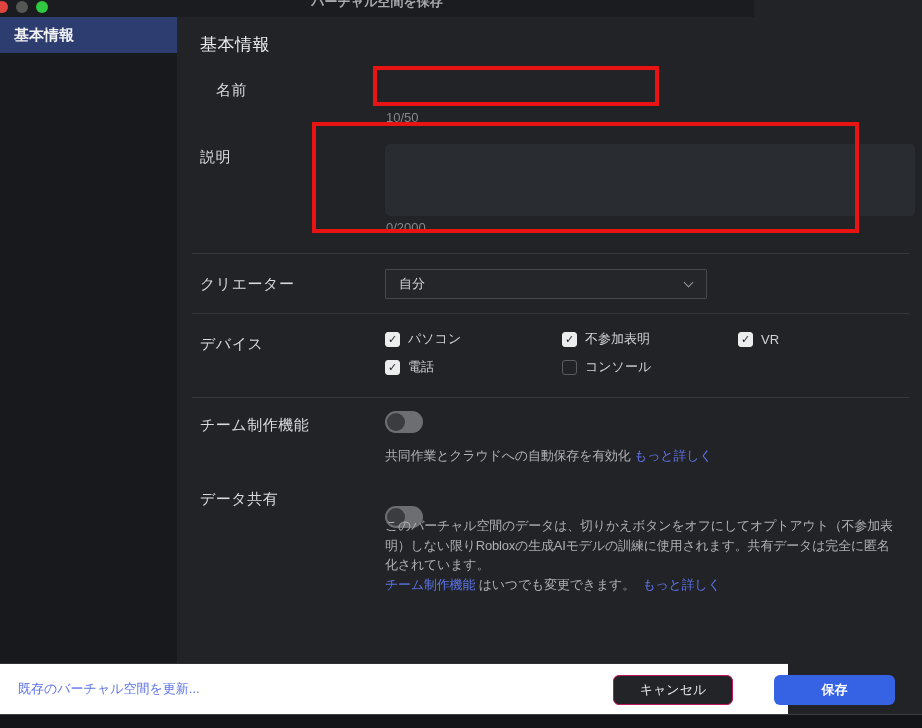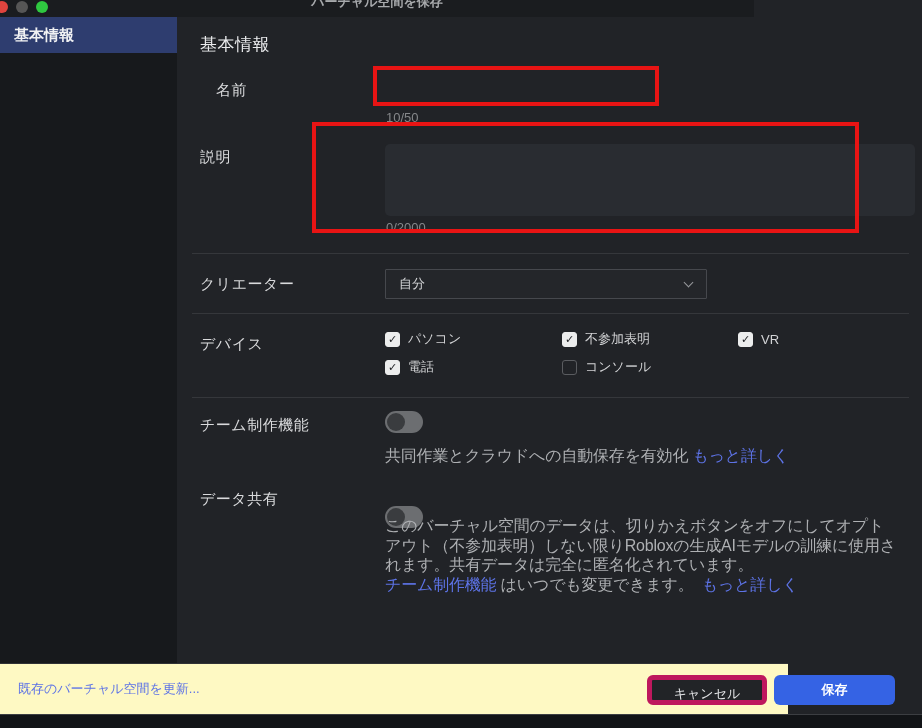--- a/index.html
+++ b/index.html
@@ -42,28 +42,28 @@
   .device-grid{left:385px;top:331px;display:grid;grid-template-columns:177px 176px auto;row-gap:12px;}
   .chk-item{display:flex;align-items:center;height:16px;cursor:default;}
   .chk{width:15px;height:15px;border-radius:3px;border:1px solid #5a5c60;background:transparent;
     display:inline-flex;align-items:center;justify-content:center;font-size:11px;color:transparent;}
   .chk.checked{background:#eceded;border-color:#eceded;color:#1b1d20;font-weight:bold;}
   .chk-label{margin-left:8px;font-size:13px;color:#d2d3d5;}
 
   .toggle{width:38px;height:22px;border-radius:11px;background:#6c6e71;position:relative;cursor:pointer;}
   .toggle .knob{position:absolute;left:2px;top:2px;width:18px;height:18px;border-radius:50%;background:#3a3c3f;}
 
-  .small-desc{font-size:16px;color:#aeb0b3;line-height:19.5px;letter-spacing:-.2px;}
+  .small-desc{font-size:13px;color:#aeb0b3;line-height:19.5px;letter-spacing:-.2px;}
   .link{color:#5d73e6;cursor:pointer;}
 
   
-  .footer{position:absolute;left:0;top:663px;width:788px;height:51px;background:#fef9c3;border-top:1px solid #303236;z-index:4;}
+  .footer{position:absolute;left:0;top:663px;width:788px;height:51px;background:#ffffff;border-top:1px solid #303236;z-index:4;}
   .update-link{position:absolute;left:18px;top:16px;font-size:13px;color:#5d73e6;cursor:pointer;}
   .btn{position:absolute;top:11px;height:30px;border-radius:6px;font-size:13px;text-align:center;line-height:30px;cursor:pointer;}
-  .btn-cancel{left:647px;width:120px;background:#222427;border:5px solid #be185d;color:#e3e4e6;line-height:28px;}
+  .btn-cancel{left:613px;width:120px;background:#222427;border:1px solid #be185d;color:#e3e4e6;line-height:28px;}
   .btn-save{left:774px;width:121px;background:#3563e4;color:#ffffff;font-weight:bold;}
 
   .bottom-strip{position:absolute;left:0;top:714px;width:922px;height:14px;background:#121417;border-top:1px solid #3c3e42;z-index:4;}
 </style>
 </head>
 <body>
 
 <div class="window">
 
   <div class="titlebar">

